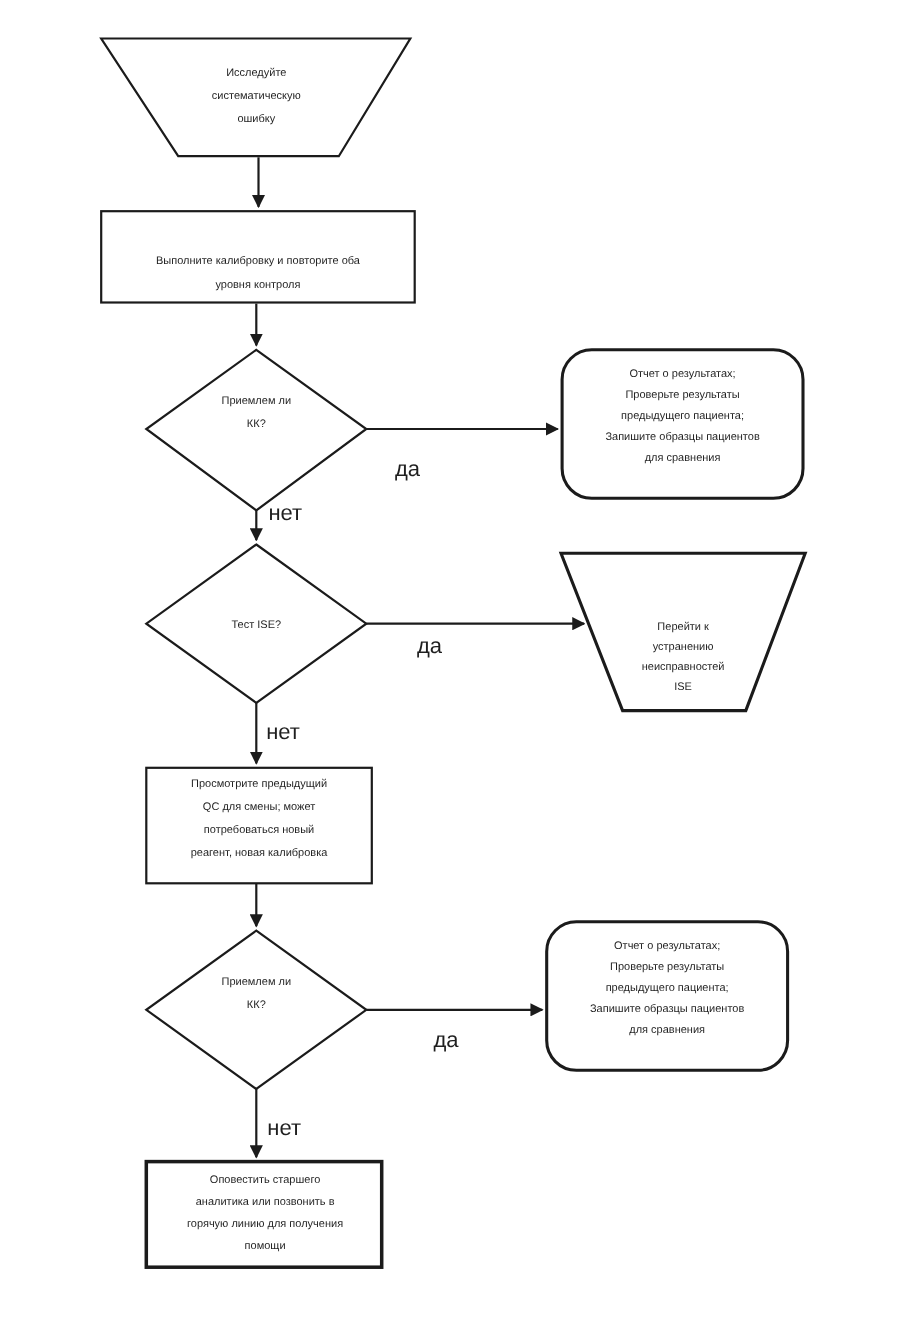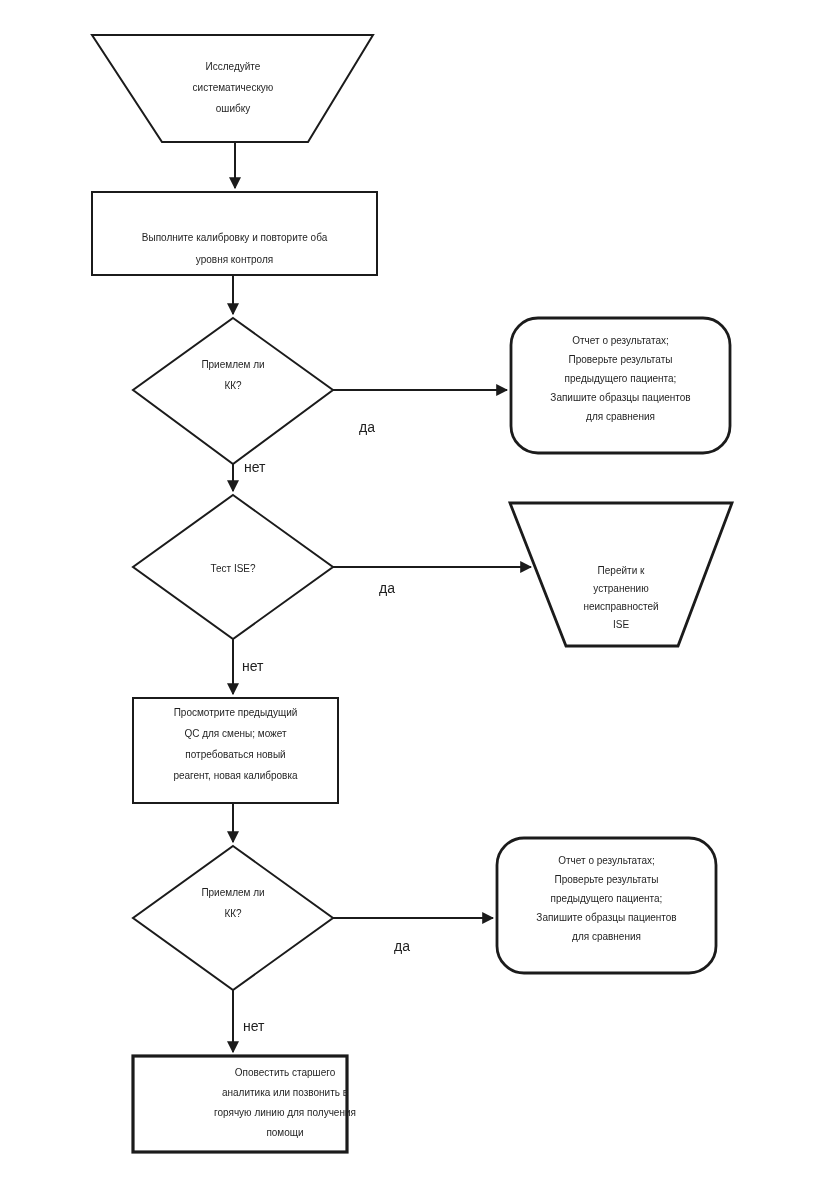--- a/index.html
+++ b/index.html
@@ -27,21 +27,21 @@
     color: #1f1f1f;
     text-align: center;
     white-space: pre-line;
   }
   .lh22 { line-height: 22px; }
   .lh19 { line-height: 19px; }
   .lh18 { line-height: 18px; }
   .lh20 { line-height: 20px; }
   .edge-label {
     position: absolute;
-    font-size: 14px;
+    font-size: 20px;
     line-height: 20px;
     color: #1f1f1f;
     white-space: nowrap;
   }
 </style>
 </head>
 <body>
 
 <div id="canvas">
 
@@ -113,21 +113,21 @@
 
   <div class="node-label" style="left:133px; top:882px; width:200px;">Приемлем ли
 КК?</div>
 
   <div class="node-label lh19" style="left:499px; top:851px; width:215px;">Отчет о результатах;
 Проверьте результаты
 предыдущего пациента;
 Запишите образцы пациентов
 для сравнения</div>
 
-  <div class="node-label lh20" style="left:135px; top:1063px; width:212px;padding-left:44px;">Оповестить старшего
+  <div class="node-label lh20" style="left:135px; top:1063px; width:212px;">Оповестить старшего
 аналитика или позвонить в
 горячую линию для получения
 помощи</div>
 
   <div class="edge-label" style="left:359px; top:417px;">да</div>
 
   <div class="edge-label" style="left:244px; top:457px;">нет</div>
 
   <div class="edge-label" style="left:379px; top:578px;">да</div>
 

